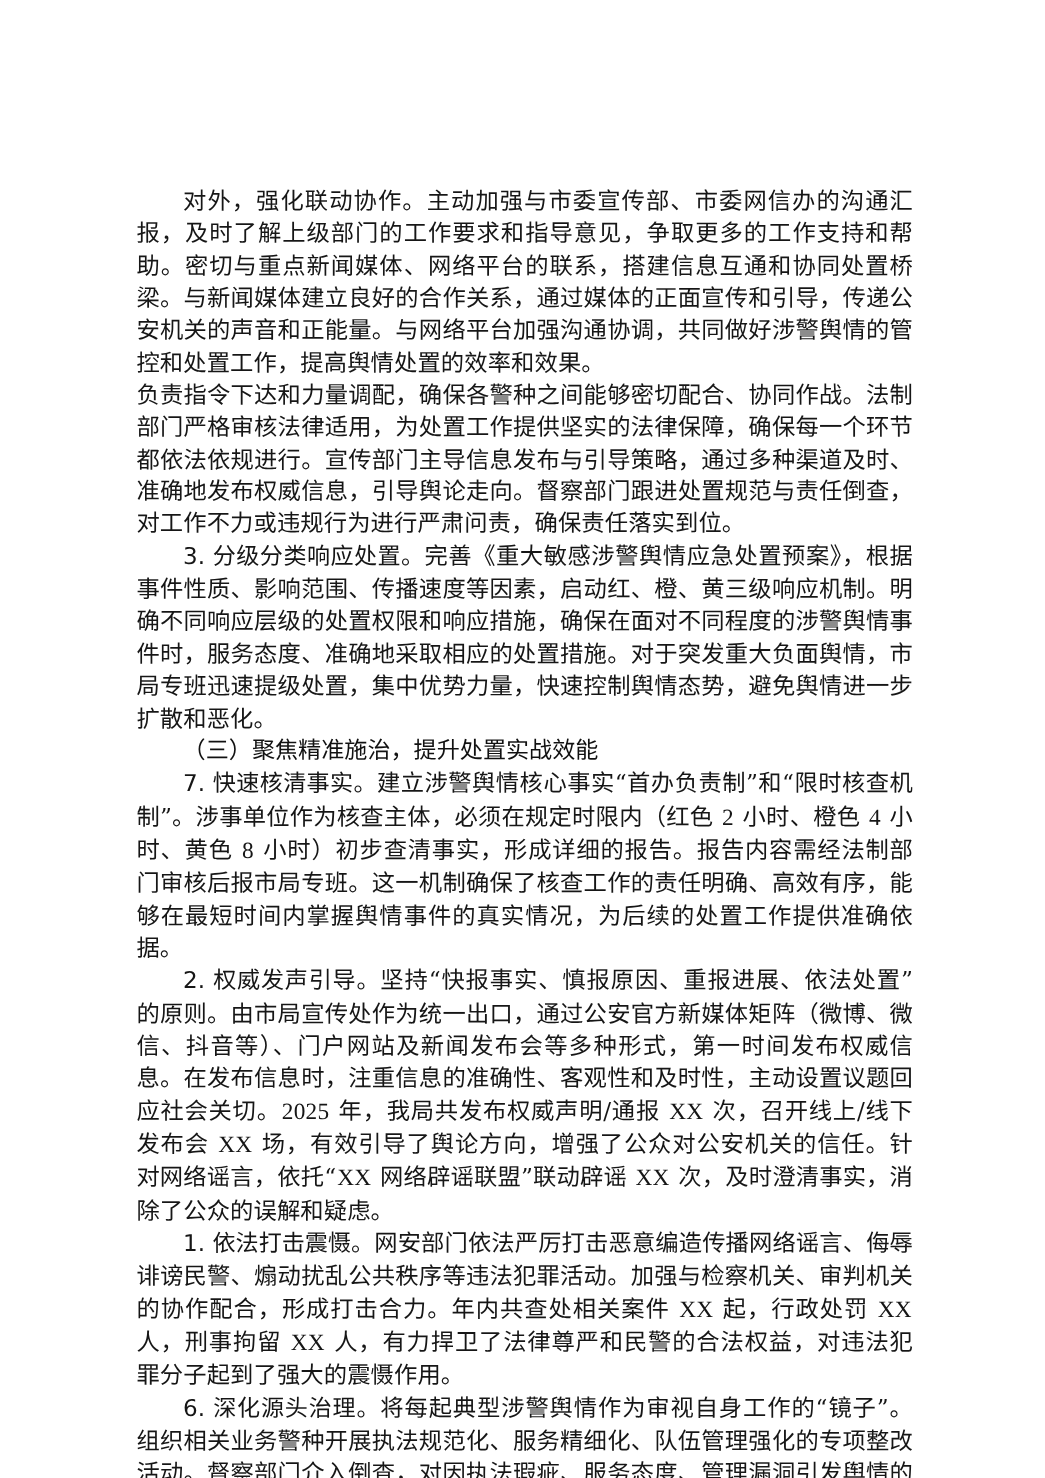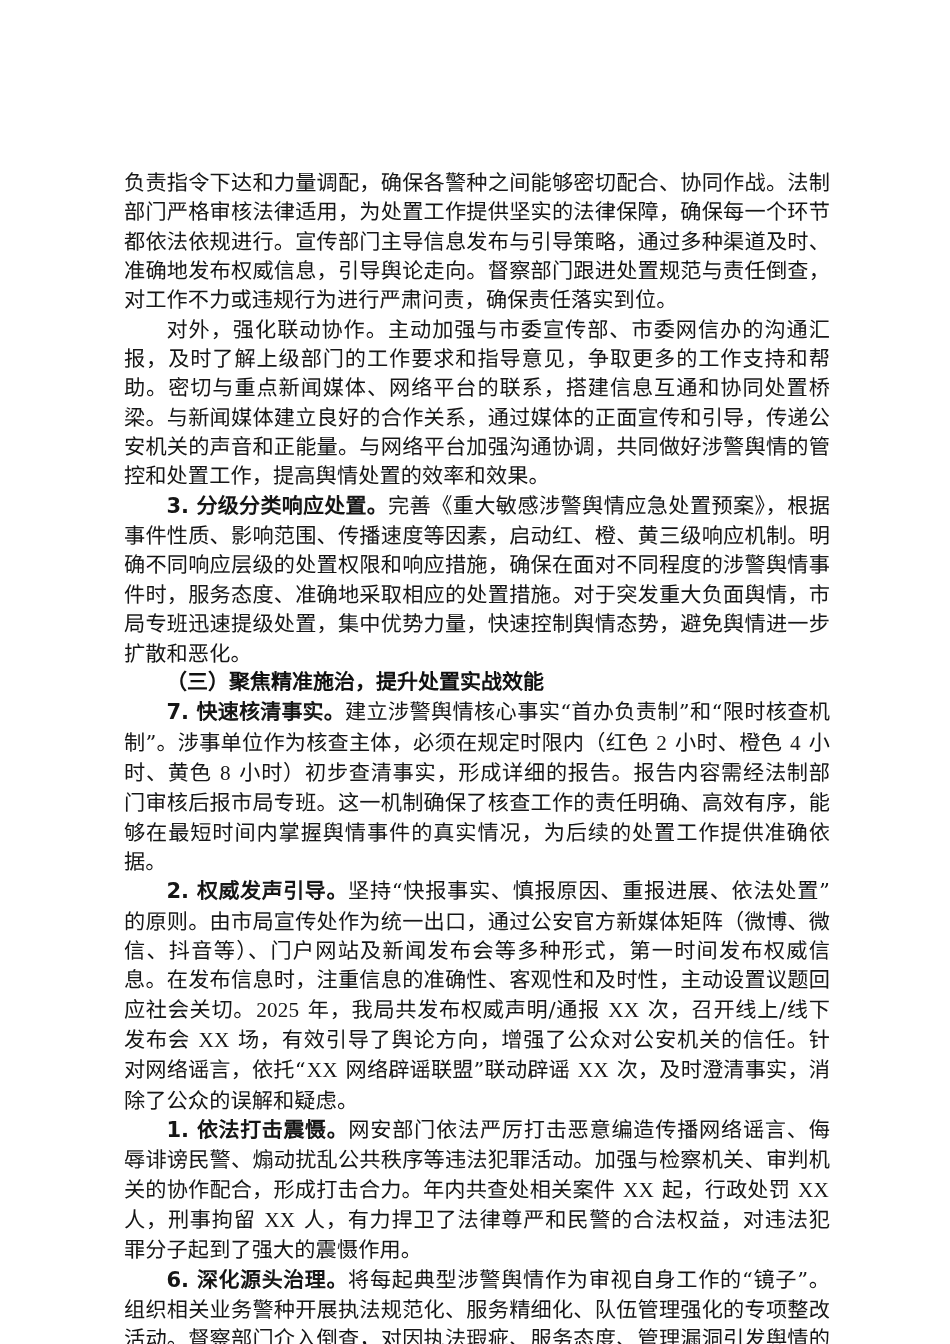--- a/index.html
+++ b/index.html
@@ -45,53 +45,53 @@
     word-break: break-all;
   }
 
   .para.indent {
     text-indent: 2em;
   }
 
   
   .lead {
     font-family: "DejaVu Sans", "Liberation Sans", sans-serif;
-    font-weight: 700;
+    font-weight: 400;
     letter-spacing: 0px;
     font-size: 21px;
   }
 
   
   .lat {
     font-family: "Liberation Serif", "DejaVu Serif", serif;
     letter-spacing: 0.2px;
     padding: 0 1px;
   }
 
   
   .heading-3 {
     margin: 0;
     font-family: "DejaVu Sans", "Liberation Sans", sans-serif;
-    font-weight: 700;
+    font-weight: 400;
     font-size: 21px;
     line-height: 29.35px;
     text-indent: 2em;
     letter-spacing: 0px;
     color: #111111;
   }
 </style>
 </head>
 <body>
 
 <div class="page">
   <div class="text-column">
 
+    <p class="para indent">对外，强化联动协作。主动加强与市委宣传部、市委网信办的沟通汇报，及时了解上级部门的工作要求和指导意见，争取更多的工作支持和帮助。密切与重点新闻媒体、网络平台的联系，搭建信息互通和协同处置桥梁。与新闻媒体建立良好的合作关系，通过媒体的正面宣传和引导，传递公安机关的声音和正能量。与网络平台加强沟通协调，共同做好涉警舆情的管控和处置工作，提高舆情处置的效率和效果。</p>
+
     <p class="para">负责指令下达和力量调配，确保各警种之间能够密切配合、协同作战。法制部门严格审核法律适用，为处置工作提供坚实的法律保障，确保每一个环节都依法依规进行。宣传部门主导信息发布与引导策略，通过多种渠道及时、准确地发布权威信息，引导舆论走向。督察部门跟进处置规范与责任倒查，对工作不力或违规行为进行严肃问责，确保责任落实到位。</p>
-
-    <p class="para indent">对外，强化联动协作。主动加强与市委宣传部、市委网信办的沟通汇报，及时了解上级部门的工作要求和指导意见，争取更多的工作支持和帮助。密切与重点新闻媒体、网络平台的联系，搭建信息互通和协同处置桥梁。与新闻媒体建立良好的合作关系，通过媒体的正面宣传和引导，传递公安机关的声音和正能量。与网络平台加强沟通协调，共同做好涉警舆情的管控和处置工作，提高舆情处置的效率和效果。</p>
 
     <p class="para indent"><span class="lead">3. 分级分类响应处置。</span><span>完善《重大敏感涉警舆情应急处置预案》，根据事件性质、影响范围、传播速度等因素，启动红、橙、黄三级响应机制。明确不同响应层级的处置权限和响应措施，确保在面对不同程度的涉警舆情事件时，服务态度、准确地采取相应的处置措施。对于突发重大负面舆情，市局专班迅速提级处置，集中优势力量，快速控制舆情态势，避免舆情进一步扩散和恶化。</span></p>
 
     <h3 class="heading-3">（三）聚焦精准施治，提升处置实战效能</h3>
 
     <p class="para indent"><span class="lead">7. 快速核清事实。</span><span>建立涉警舆情核心事实“首办负责制”和“限时核查机制”。涉事单位作为核查主体，必须在规定时限内（红色 <span class="lat">2</span> 小时、橙色 <span class="lat">4</span> 小时、黄色 <span class="lat">8</span> 小时）初步查清事实，形成详细的报告。报告内容需经法制部门审核后报市局专班。这一机制确保了核查工作的责任明确、高效有序，能够在最短时间内掌握舆情事件的真实情况，为后续的处置工作提供准确依据。</span></p>
 
     <p class="para indent"><span class="lead">2. 权威发声引导。</span><span>坚持“快报事实、慎报原因、重报进展、依法处置”的原则。由市局宣传处作为统一出口，通过公安官方新媒体矩阵（微博、微信、抖音等）、门户网站及新闻发布会等多种形式，第一时间发布权威信息。在发布信息时，注重信息的准确性、客观性和及时性，主动设置议题回应社会关切。<span class="lat">2025</span> 年，我局共发布权威声明/通报 <span class="lat">XX</span> 次，召开线上/线下发布会 <span class="lat">XX</span> 场，有效引导了舆论方向，增强了公众对公安机关的信任。针对网络谣言，依托“<span class="lat">XX</span> 网络辟谣联盟”联动辟谣 <span class="lat">XX</span> 次，及时澄清事实，消除了公众的误解和疑虑。</span></p>
 
     <p class="para indent"><span class="lead">1. 依法打击震慑。</span><span>网安部门依法严厉打击恶意编造传播网络谣言、侮辱诽谤民警、煽动扰乱公共秩序等违法犯罪活动。加强与检察机关、审判机关的协作配合，形成打击合力。年内共查处相关案件 <span class="lat">XX</span> 起，行政处罚 <span class="lat">XX</span> 人，刑事拘留 <span class="lat">XX</span> 人，有力捍卫了法律尊严和民警的合法权益，对违法犯罪分子起到了强大的震慑作用。</span></p>

